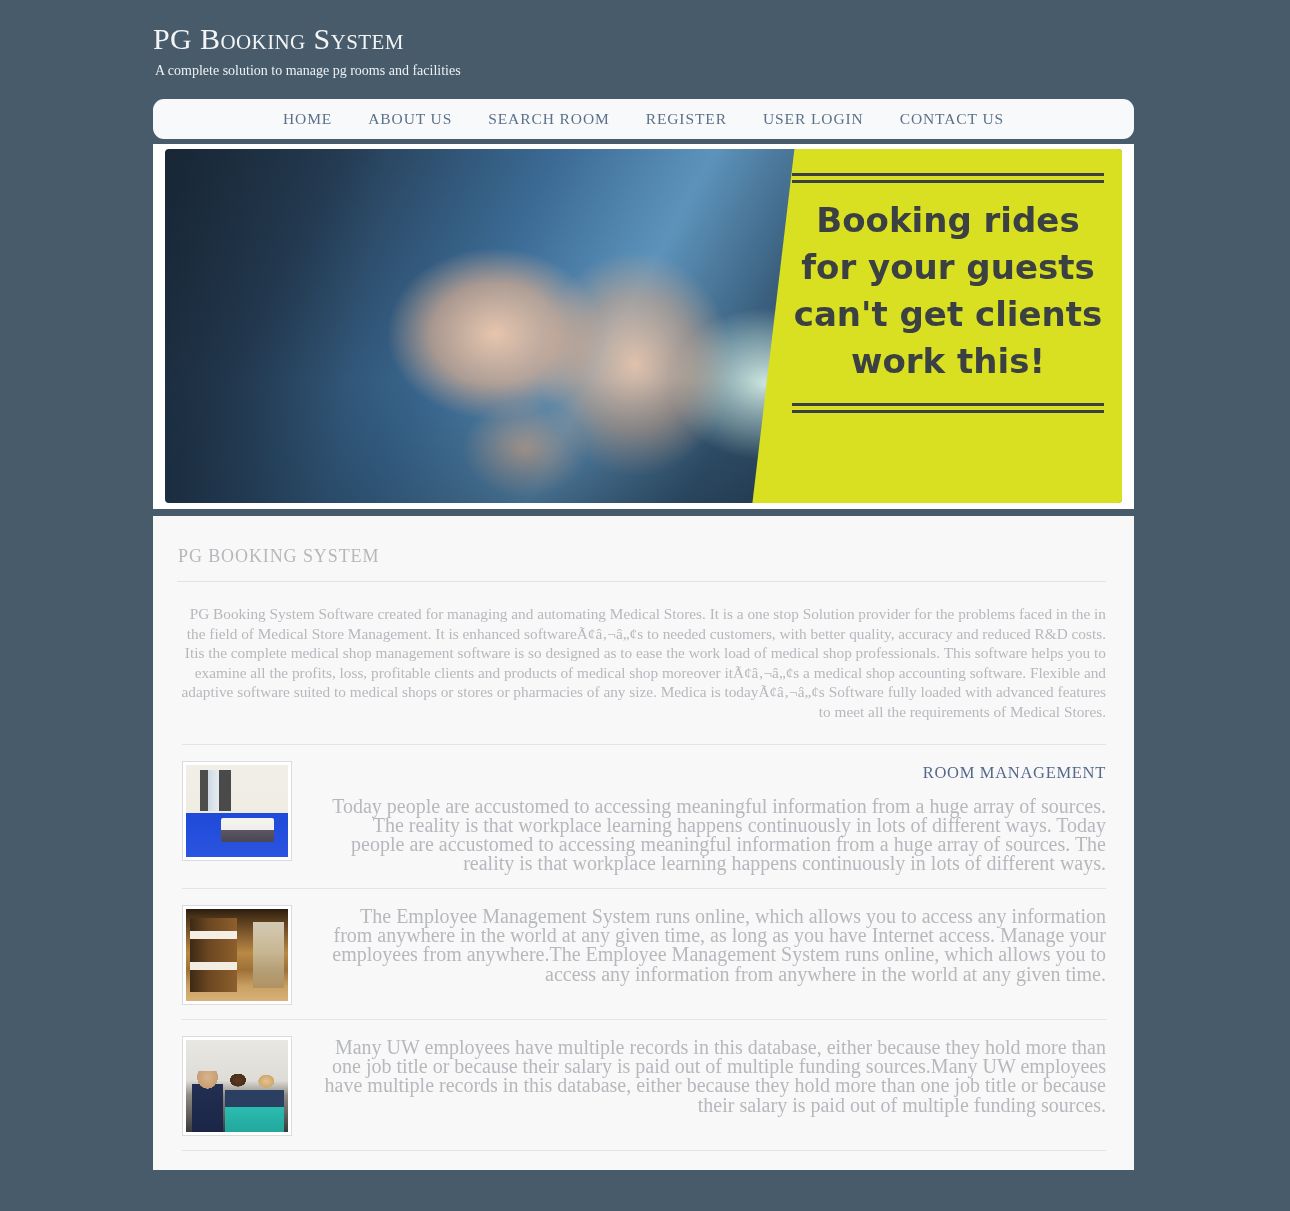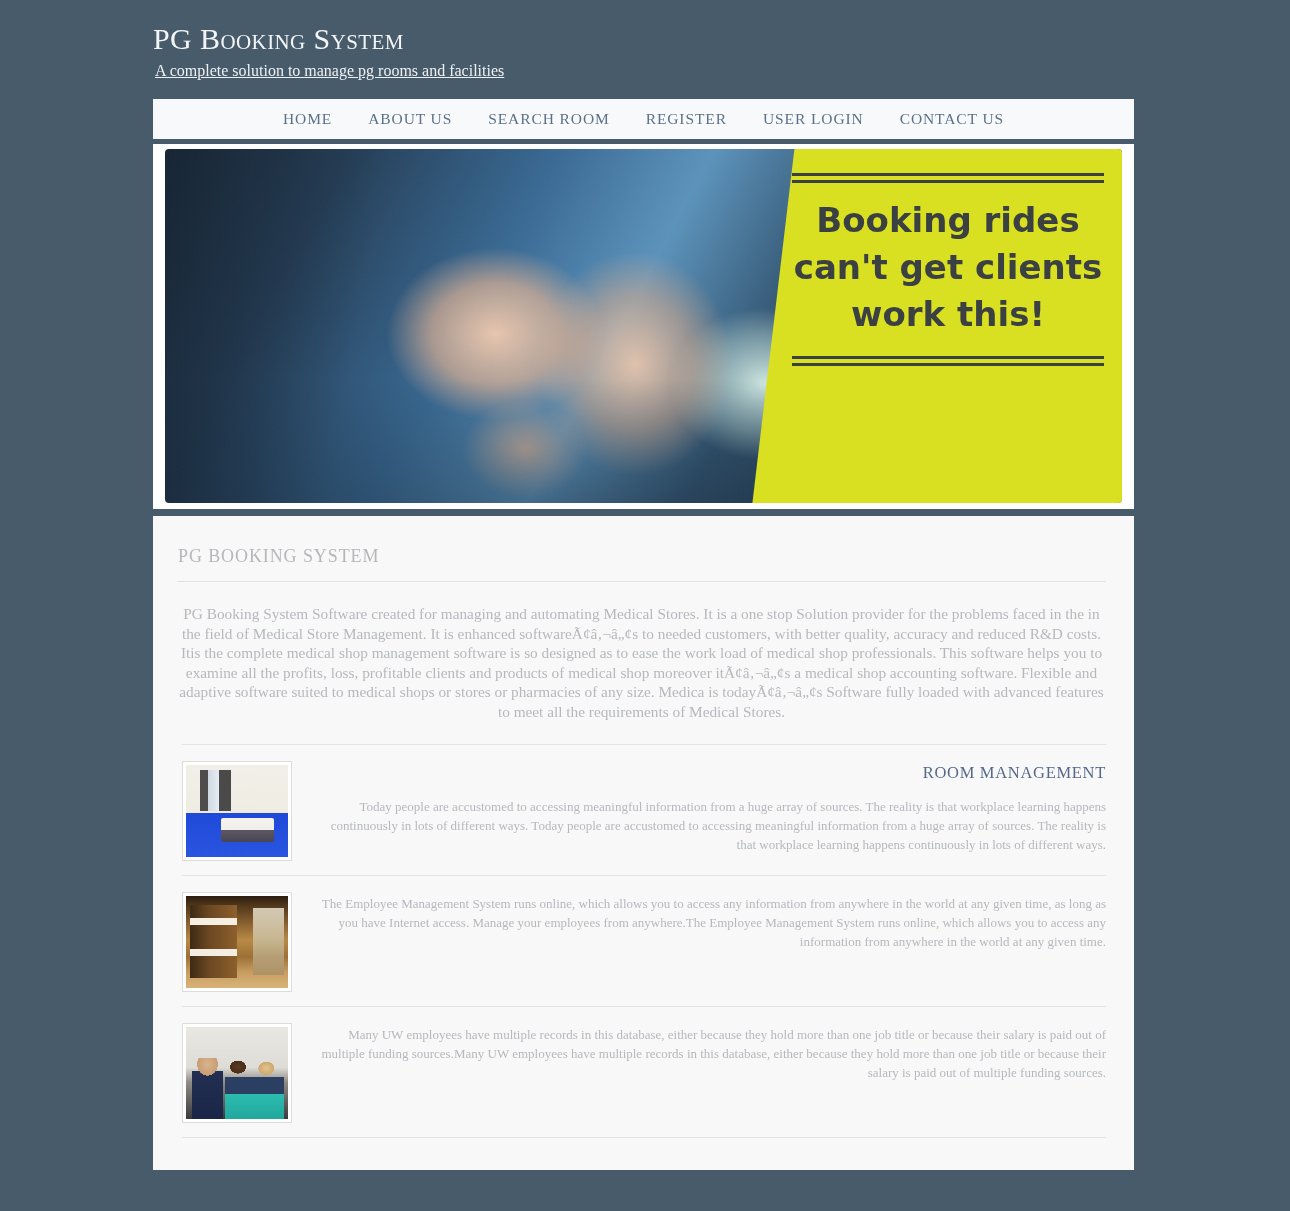--- a/index.html
+++ b/index.html
@@ -28,38 +28,38 @@
     font-size: 30px;
     line-height: 34px;
     color: #f2f4f5;
     font-variant: small-caps;
     letter-spacing: 0.4px;
     margin: 0;
     font-weight: normal;
   }
   .site-tagline {
     font-family: "Liberation Serif", serif;
-    font-size: 16px;
+    font-size: 14px;
     line-height: 18px;
     color: #eef1f3;
     margin: 6px 0 8px 2px;
-    text-decoration: underline;
   }
 
   
   .navbar {
     position: absolute;
     left: 153px;
     top: 99px;
     width: 981px;
     height: 40px;
     background: #f8f9fa;
     display: flex;
     align-items: center;
     justify-content: center;
+    border-radius: 11px;
   }
   .nav-list {
     list-style: none;
     margin: 0;
     padding: 0;
     display: flex;
     align-items: center;
   }
   .nav-item {
     display: block;
@@ -184,21 +184,21 @@
     border: none;
     border-top: 1px solid #e2e2e2;
     margin: 0;
   }
   .intro {
     font-family: "Liberation Serif", serif;
     font-size: 15.3px;
     line-height: 19.6px;
     color: #b6b8bd;
     margin: 22px 0 22px 0;
-    text-align: center;
+    text-align: right;
   }
 
   .feature {
     display: flex;
     align-items: flex-start;
     padding: 16px 0 14px 0;
   }
   .thumb {
     flex: 0 0 auto;
     width: 110px;
@@ -292,21 +292,21 @@
     font-family: "Liberation Serif", serif;
     font-size: 16.5px;
     letter-spacing: 0.7px;
     color: #55698a;
     text-transform: uppercase;
     font-weight: normal;
     margin: 0 0 14px 0;
   }
   .feature-text {
     font-family: "Liberation Serif", serif;
-    font-size: 13px;
+    font-size: 20px;
     line-height: 19.3px;
     color: #b6b8bd;
     margin: 0;
   }
   .feature-divider {
     border: none;
     border-top: 1px solid #e4e4e4;
     margin: 0 0 0 5px;
   }
 </style>
@@ -345,20 +345,21 @@
 
   <div class="banner-frame">
     <div class="banner">
       <div class="banner-photo"></div>
       <div class="banner-highlight"></div>
       <div class="banner-yellow">
         <div class="yellow-inner">
           <div class="rule-double rule-top"></div>
           <div class="banner-lines">
             <span class="banner-line">Booking rides</span>
+            <span class="banner-line">for your guests</span>
             <span class="banner-line">can't get clients</span>
             <span class="banner-line">work this!</span>
           </div>
           <div class="rule-double rule-bottom"></div>
         </div>
       </div>
     </div>
   </div>
 
   <main class="content">

